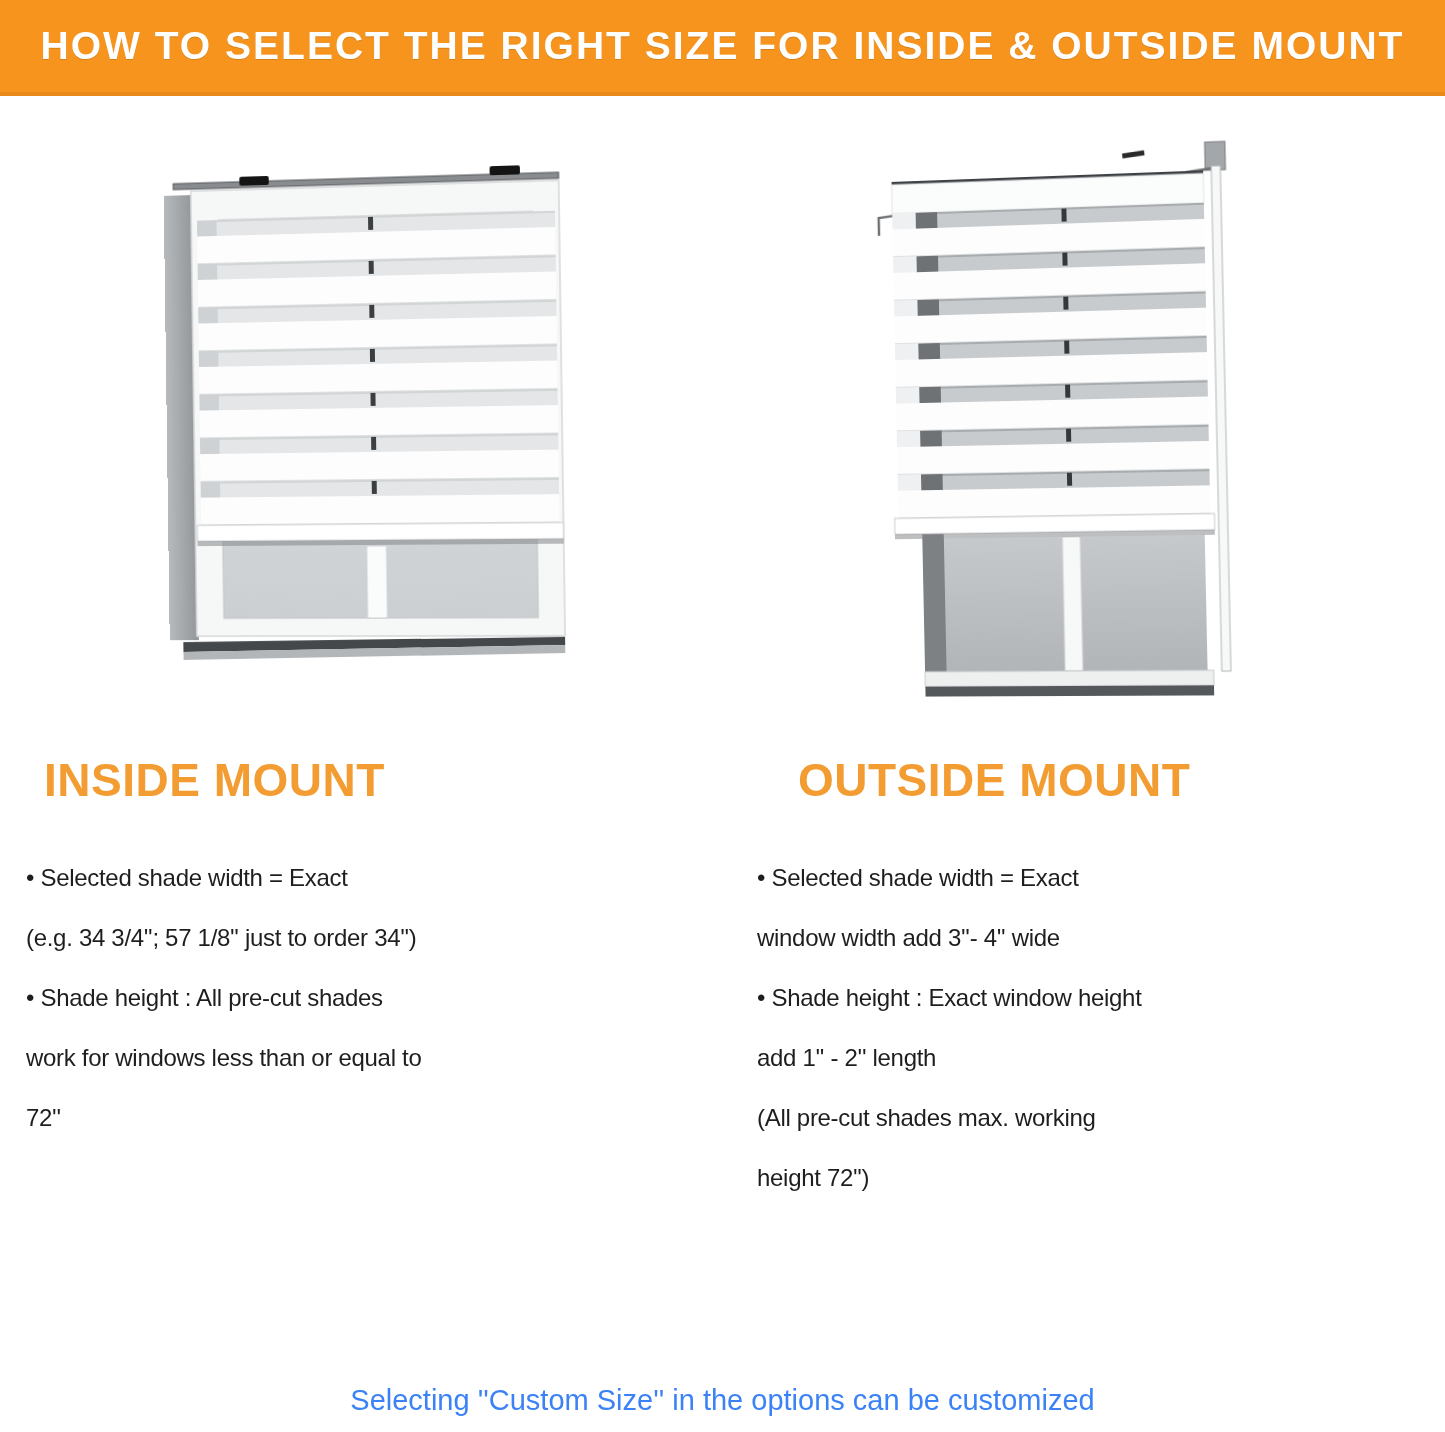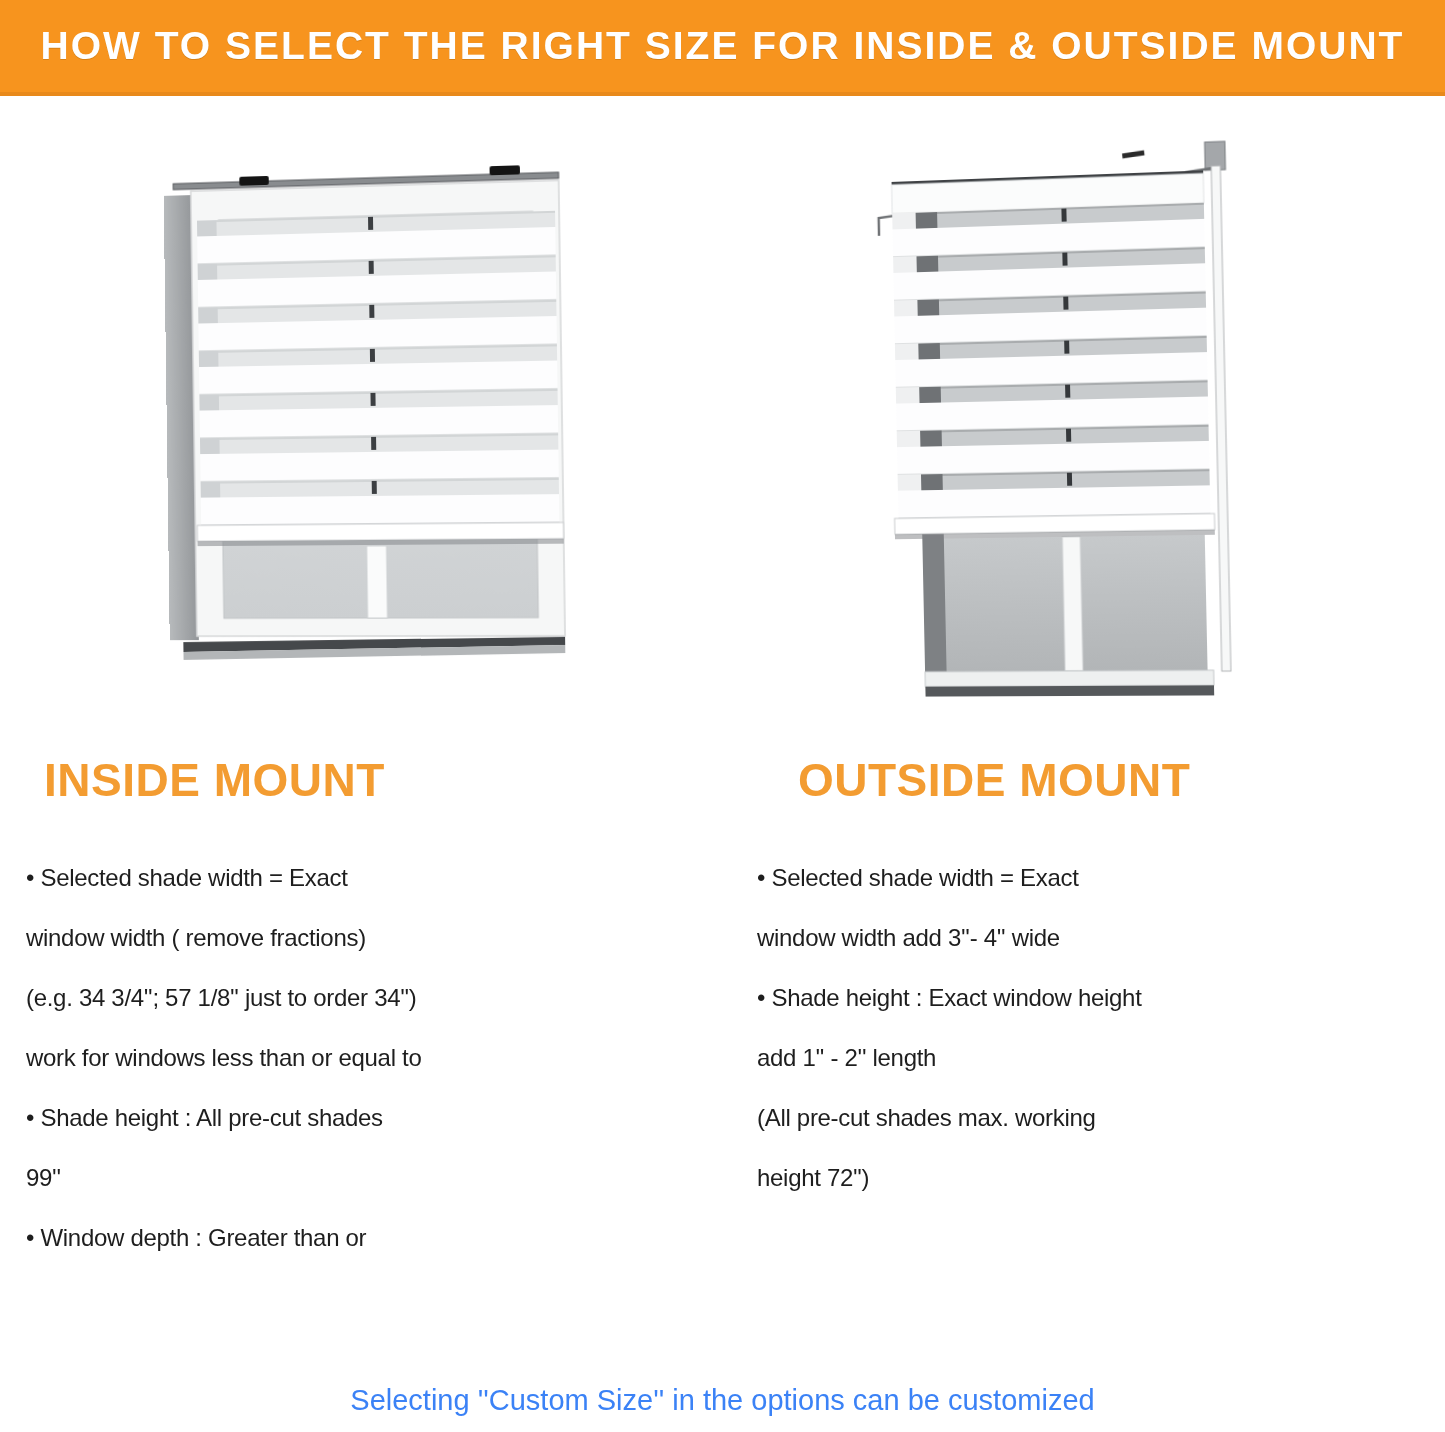--- a/index.html
+++ b/index.html
@@ -165,26 +165,24 @@
         <rect x="14" y="386" width="322" height="5" fill="#7d8083" opacity="0.5"></rect>
       </g>
     </svg>
   </div>
 
   <div class="mount-heading heading-inside">INSIDE MOUNT</div>
   <div class="mount-heading heading-outside">OUTSIDE MOUNT</div>
 
   <div class="bullets bullets-inside">
     <div>• Selected shade width = Exact</div>
-    <div>window width ( remove fractions)</div>
     <div>(e.g. 34 3/4''; 57 1/8'' just to order 34'')</div>
+    <div>• Shade height : All pre-cut shades</div>
     <div>work for windows less than or equal to</div>
-    <div>• Shade height : All pre-cut shades</div>
-    <div>99''</div>
-    <div>• Window depth : Greater than or</div>
+    <div>72''</div>
   </div>
 
   <div class="bullets bullets-outside">
     <div>• Selected shade width = Exact</div>
     <div>window width add 3''- 4'' wide</div>
     <div>• Shade height : Exact window height</div>
     <div>add 1'' - 2'' length</div>
     <div>(All pre-cut shades max. working</div>
     <div>height 72'')</div>
   </div>

